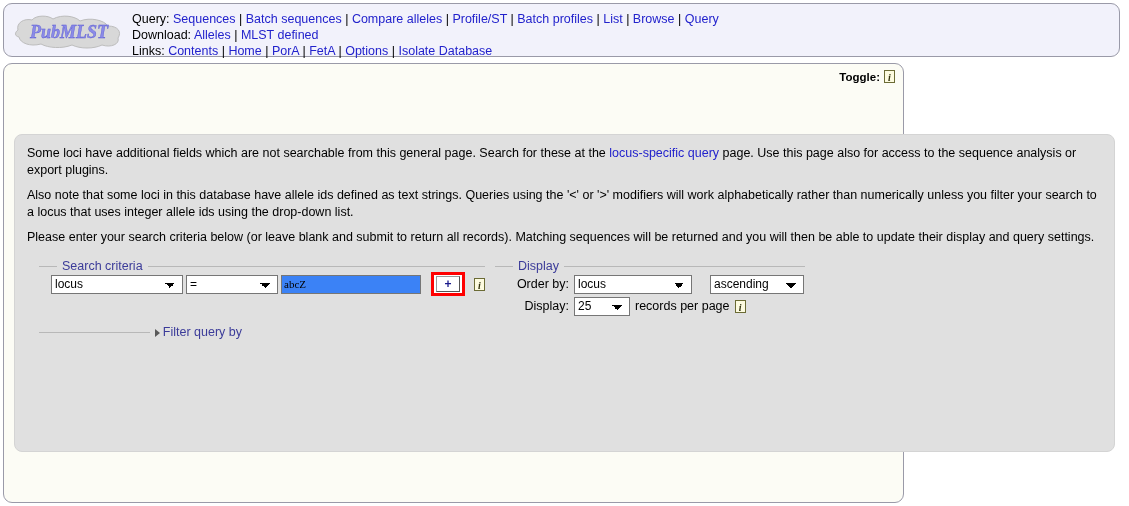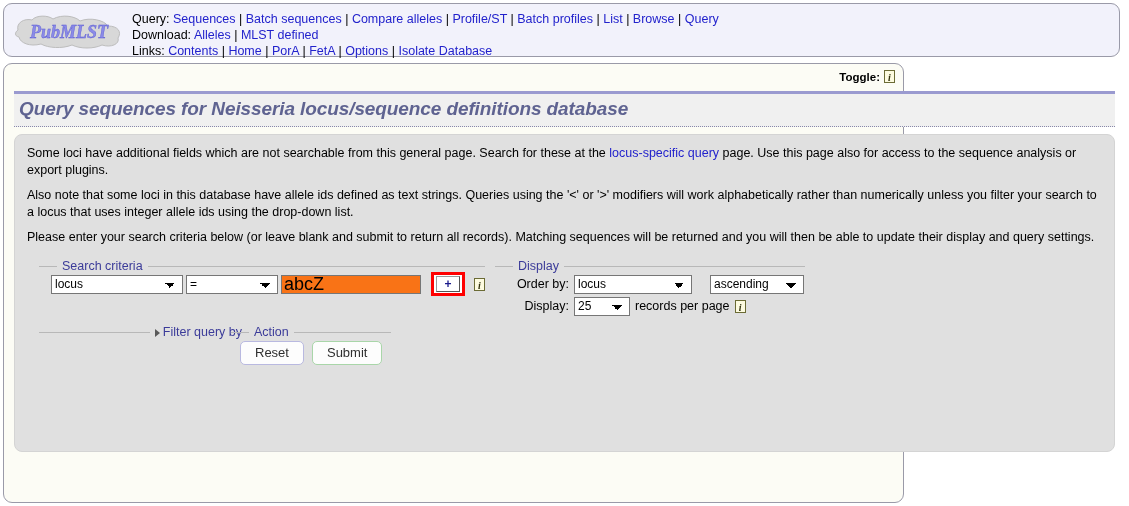--- a/index.html
+++ b/index.html
@@ -220,24 +220,24 @@
   }
   #sel-locus { width: 132px; }
   #sel-operator { width: 92px; margin-left: 3px; }
   #sel-orderby { width: 118px; }
   #sel-direction { width: 94px; margin-left: 18px; }
   #sel-pagesize { width: 56px; }
 
   #input-value {
     width: 140px;
     height: 19px;
-    font-family: Liberation Sans, sans-serif;
-    font-size: 18px;
+    font-family: Liberation Serif, serif;
+    font-size: 11px;
     border: 1px solid #767676;
-    background: #f97316;
+    background: #3b82f6;
     padding: 0 2px;
     margin-left: 3px;
     box-sizing: border-box;
     color: #000;
   }
 
   #add-wrap {
     position: relative;
     margin-left: 10px;
     width: 34px;
@@ -347,23 +347,20 @@
   </div>
 </div>
 
 <div id="main-panel">
 
   <div id="toggle-area">
     <span>Toggle:</span>
     <span class="info-icon">i</span>
   </div>
 
-  <div id="page-title-wrap">
-    <h1 id="page-title">Query sequences for Neisseria locus/sequence definitions database</h1>
-  </div>
 
   <div id="form-box">
 
     <p class="intro-p" id="intro-1">
       <span>Some loci have additional fields which are not searchable from this general page. Search for these at the </span><a class="inline-link">locus-specific query</a><span> page. Use this page also for access to the sequence analysis or export plugins.</span>
     </p>
 
     <p class="intro-p" id="intro-2">Also note that some loci in this database have allele ids defined as text strings. Queries using the '&lt;' or '&gt;' modifiers will work alphabetically rather than numerically unless you filter your search to a locus that uses integer allele ids using the drop-down list.</p>
 
     <p class="intro-p" id="intro-3">Please enter your search criteria below (or leave blank and submit to return all records). Matching sequences will be returned and you will then be able to update their display and query settings.</p>
@@ -403,22 +400,15 @@
         </select>
         <span class="disp-text">records per page</span>
         <span class="info-icon">i</span>
       </div>
     </fieldset>
 
     <fieldset id="fs-filter">
       <legend id="legend-filter"><span class="filter-toggle"></span><span>Filter query by</span></legend>
     </fieldset>
 
-    <fieldset id="fs-action">
-      <legend>Action</legend>
-      <div class="action-row">
-        <div class="form-button" id="reset-button">Reset</div>
-        <div class="form-button" id="submit-button">Submit</div>
-      </div>
-    </fieldset>
 
   </div>
 </div>
 
 </body></html>

